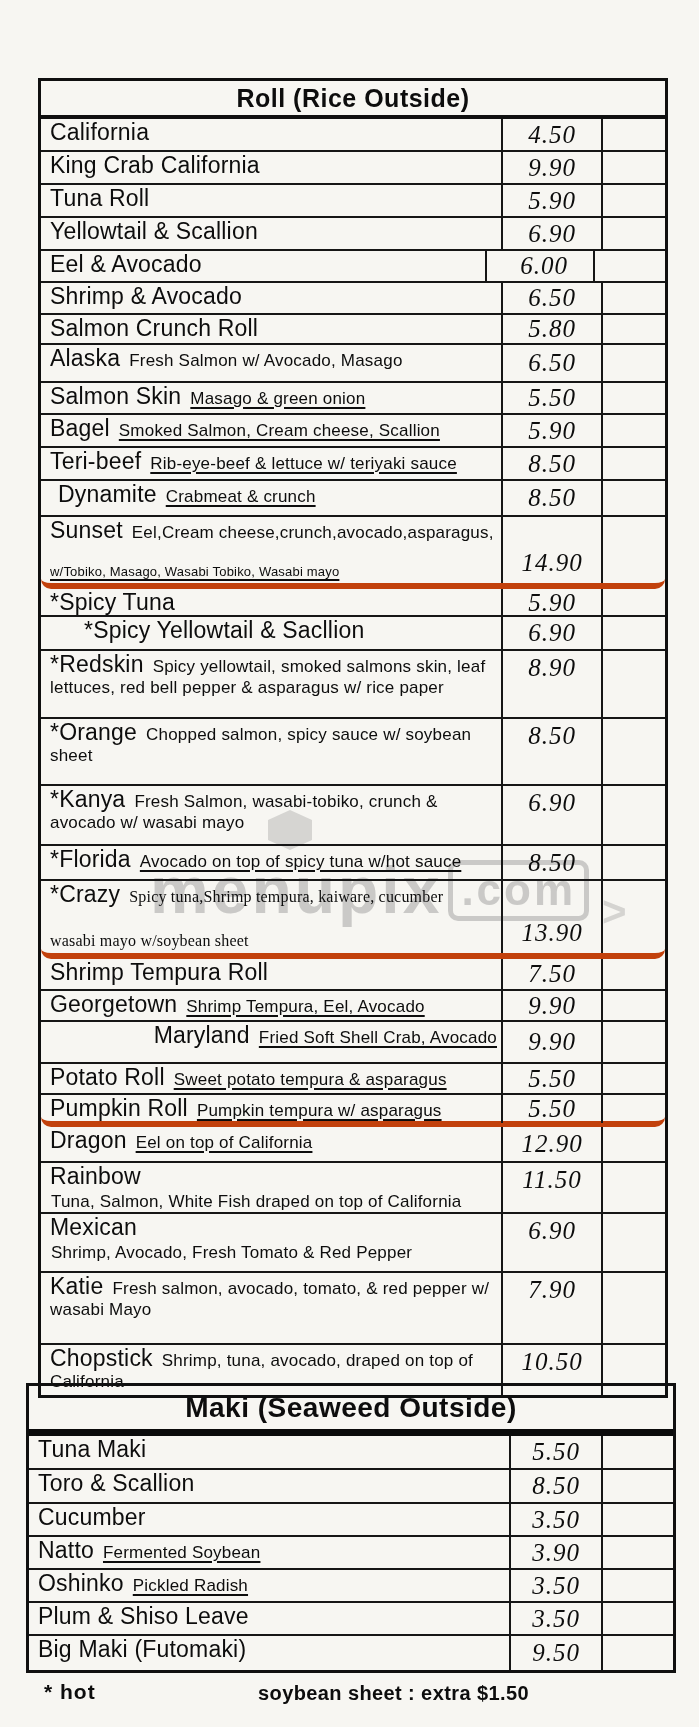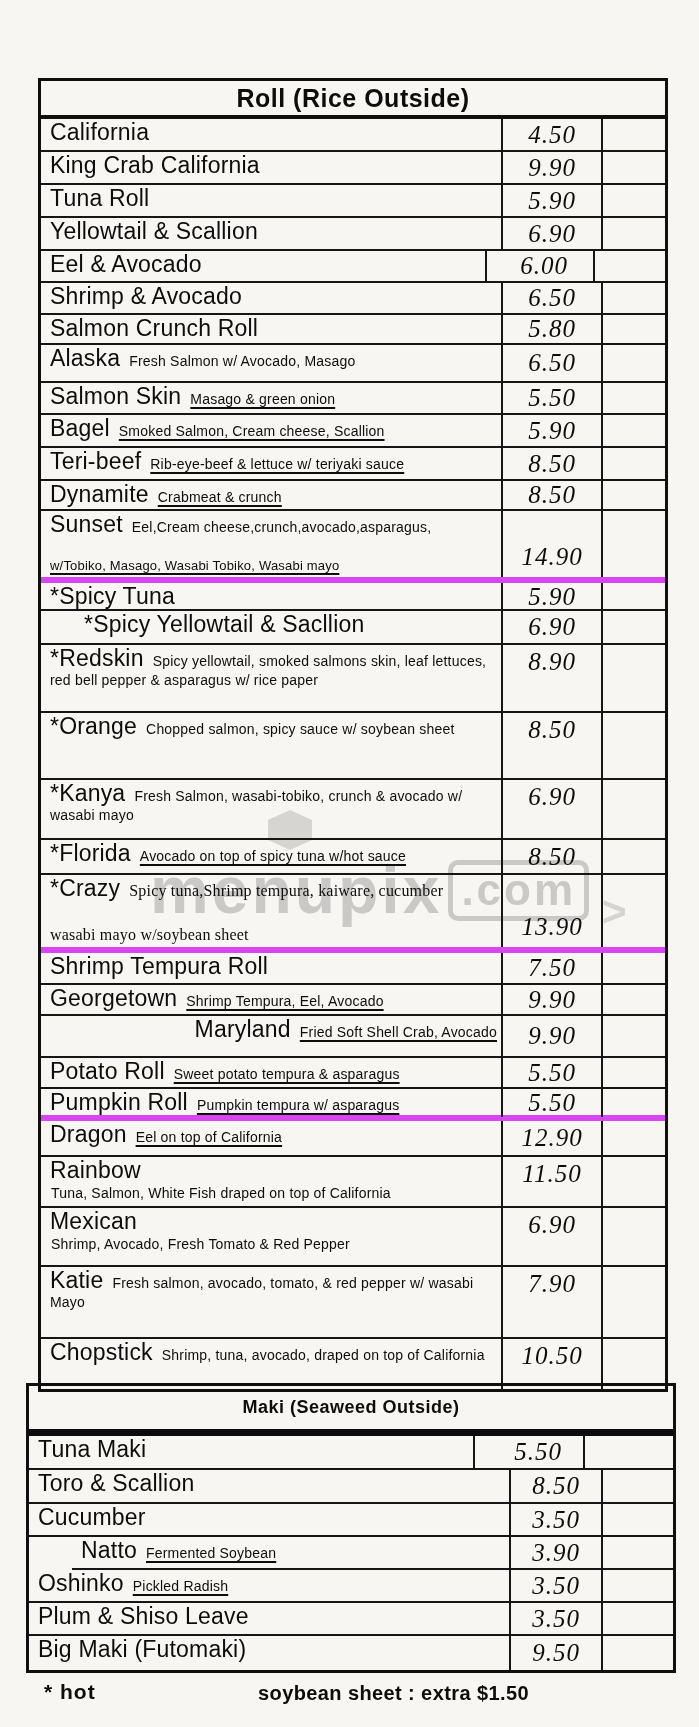--- a/index.html
+++ b/index.html
@@ -51,30 +51,30 @@
   }
   #roll-table{left:38px;top:78px;width:630px;}
   #maki-table{left:26px;top:1383px;width:650px;}
   .sec-header{
     display:flex;align-items:center;justify-content:center;
     font-weight:bold;
     border-bottom:4px solid #101010;
     letter-spacing:0.5px;
   }
   #roll-table .sec-header{height:34px;font-size:25px;}
-  #maki-table .sec-header{height:43px;font-size:18px;border-bottom:7px solid #0b0b0b;}
+  #maki-table .sec-header{height:43px;font-size:28px;border-bottom:7px solid #0b0b0b;}
   .row{
     display:grid;
     box-sizing:border-box;
     border-bottom:2px solid #161616;
   }
   #roll-table .row{grid-template-columns:1fr 100px 62px;}
   #maki-table .row{grid-template-columns:1fr 92px 70px;}
   .row:last-child{border-bottom:none;}
-  .row.thick{border-bottom:6px solid #d946ef;}
+  .row.thick{border-bottom:6px solid #c2410c;border-radius:10px;}
   .name-cell{
     border-right:2px solid #161616;
     padding:1px 4px 0 9px;
     overflow:hidden;
     box-sizing:border-box;
   }
   .name-cell.split{
     display:flex;flex-direction:column;justify-content:space-between;
     padding-bottom:3px;
   }
@@ -89,21 +89,21 @@
   }
   .row.price-top .price-cell{align-items:flex-start;padding-top:3px;}
   .row.price-low .price-cell{align-items:flex-end;padding-bottom:6px;}
   .extra-cell{box-sizing:border-box;}
   .item-name{
     font-size:23px;
     line-height:1.1;
     letter-spacing:0.2px;
   }
   .item-desc{
-    font-size:14px;
+    font-size:17px;
     letter-spacing:0.2px;
     margin-left:9px;
     line-height:1.25;
   }
   .item-desc.u,.desc2.u{
     text-decoration:underline;
     text-decoration-thickness:2px;
     text-underline-offset:3px;
   }
   .item-desc.serif,.desc2.serif{
@@ -207,21 +207,21 @@
           <div class="price-cell">5.90</div>
           <div class="extra-cell"></div>
         </div>
         <div class="row" style="height: 33px;">
           <div class="name-cell">
             <div><span class="item-name">Teri-beef</span><span class="item-desc u">Rib-eye-beef &amp; lettuce w/ teriyaki sauce</span></div>
           </div>
           <div class="price-cell">8.50</div>
           <div class="extra-cell"></div>
         </div>
-        <div class="row" style="height: 30px;">
+        <div class="row" style="height: 36px; padding-left: 8px;">
           <div class="name-cell">
             <div><span class="item-name">Dynamite</span><span class="item-desc u">Crabmeat &amp; crunch</span></div>
           </div>
           <div class="price-cell">8.50</div>
           <div class="extra-cell"></div>
         </div>
         <div class="row thick price-low" style="height: 72px;">
           <div class="name-cell split">
             <div><span class="item-name">Sunset</span><span class="item-desc">Eel,Cream cheese,crunch,avocado,asparagus,</span></div>
             <div class="desc2 u">w/Tobiko, Masago, Wasabi Tobiko, Wasabi mayo</div>
@@ -350,42 +350,42 @@
           <div class="extra-cell"></div>
         </div>
       </div>
   </div>
 
   <div class="menu-table" id="maki-table">
     <div class="sec-header">
       <span>Maki (Seaweed Outside)</span>
     </div>
     <div id="maki-rows">
-        <div class="row" style="height: 34px; gap: 18px;">
+        <div class="row" style="height: 34px;">
           <div class="name-cell">
             <div><span class="item-name">Tuna Maki</span></div>
           </div>
           <div class="price-cell">5.50</div>
           <div class="extra-cell"></div>
         </div>
         <div class="row" style="height: 34px;">
           <div class="name-cell">
             <div><span class="item-name">Toro &amp; Scallion</span></div>
           </div>
           <div class="price-cell">8.50</div>
           <div class="extra-cell"></div>
         </div>
         <div class="row" style="height: 33px;">
           <div class="name-cell">
             <div><span class="item-name">Cucumber</span></div>
           </div>
           <div class="price-cell">3.50</div>
           <div class="extra-cell"></div>
         </div>
-        <div class="row" style="height: 33px; margin-left: 43px;">
+        <div class="row" style="height: 33px;">
           <div class="name-cell">
             <div><span class="item-name">Natto</span><span class="item-desc u">Fermented Soybean</span></div>
           </div>
           <div class="price-cell">3.90</div>
           <div class="extra-cell"></div>
         </div>
         <div class="row" style="height: 33px;">
           <div class="name-cell">
             <div><span class="item-name">Oshinko</span><span class="item-desc u">Pickled Radish</span></div>
           </div>

